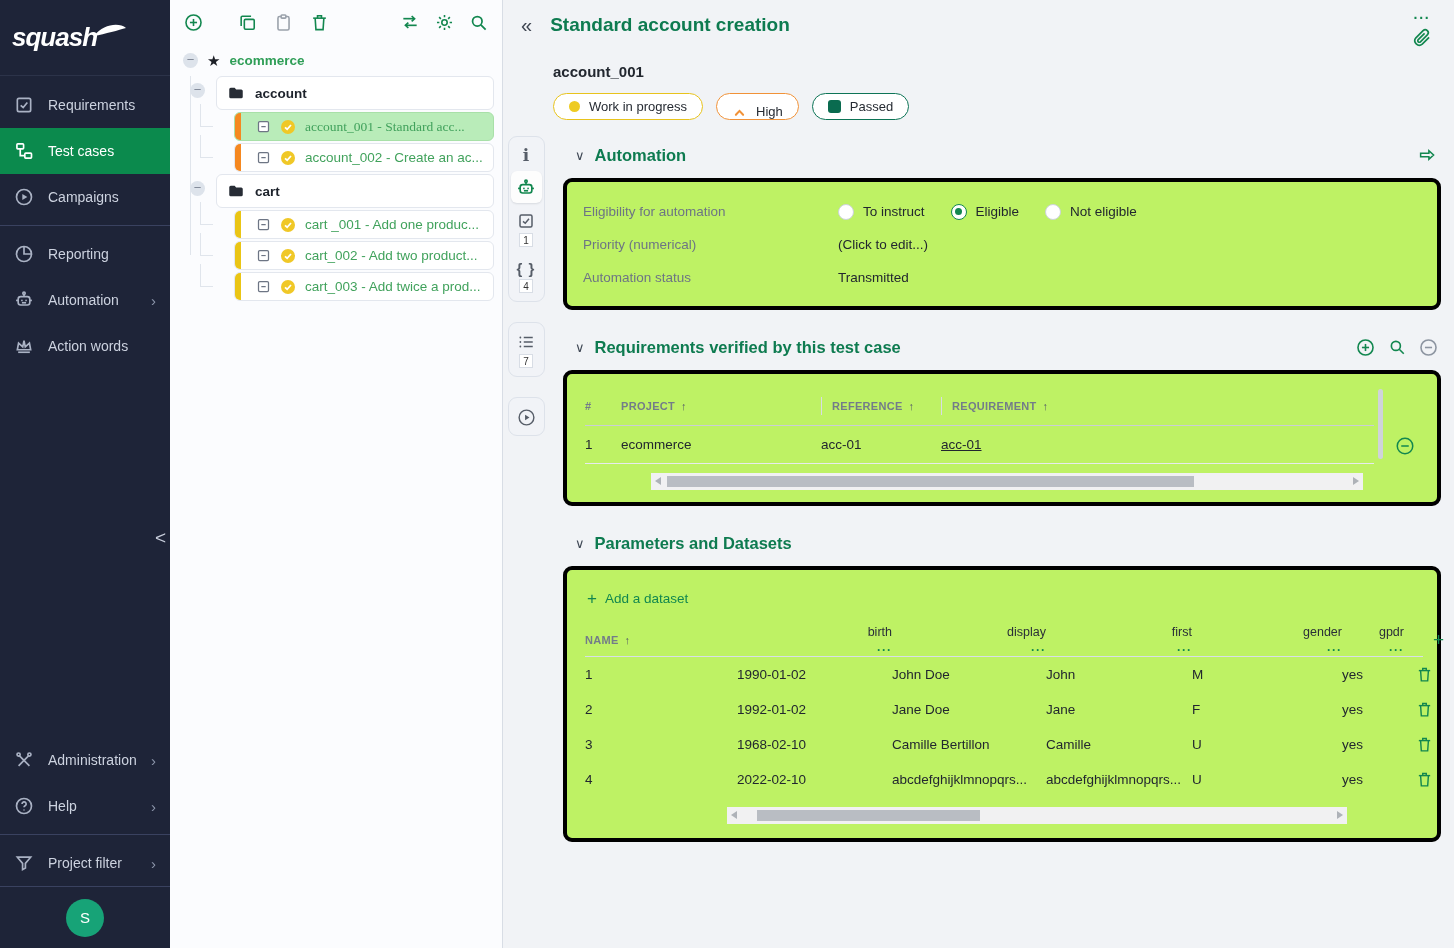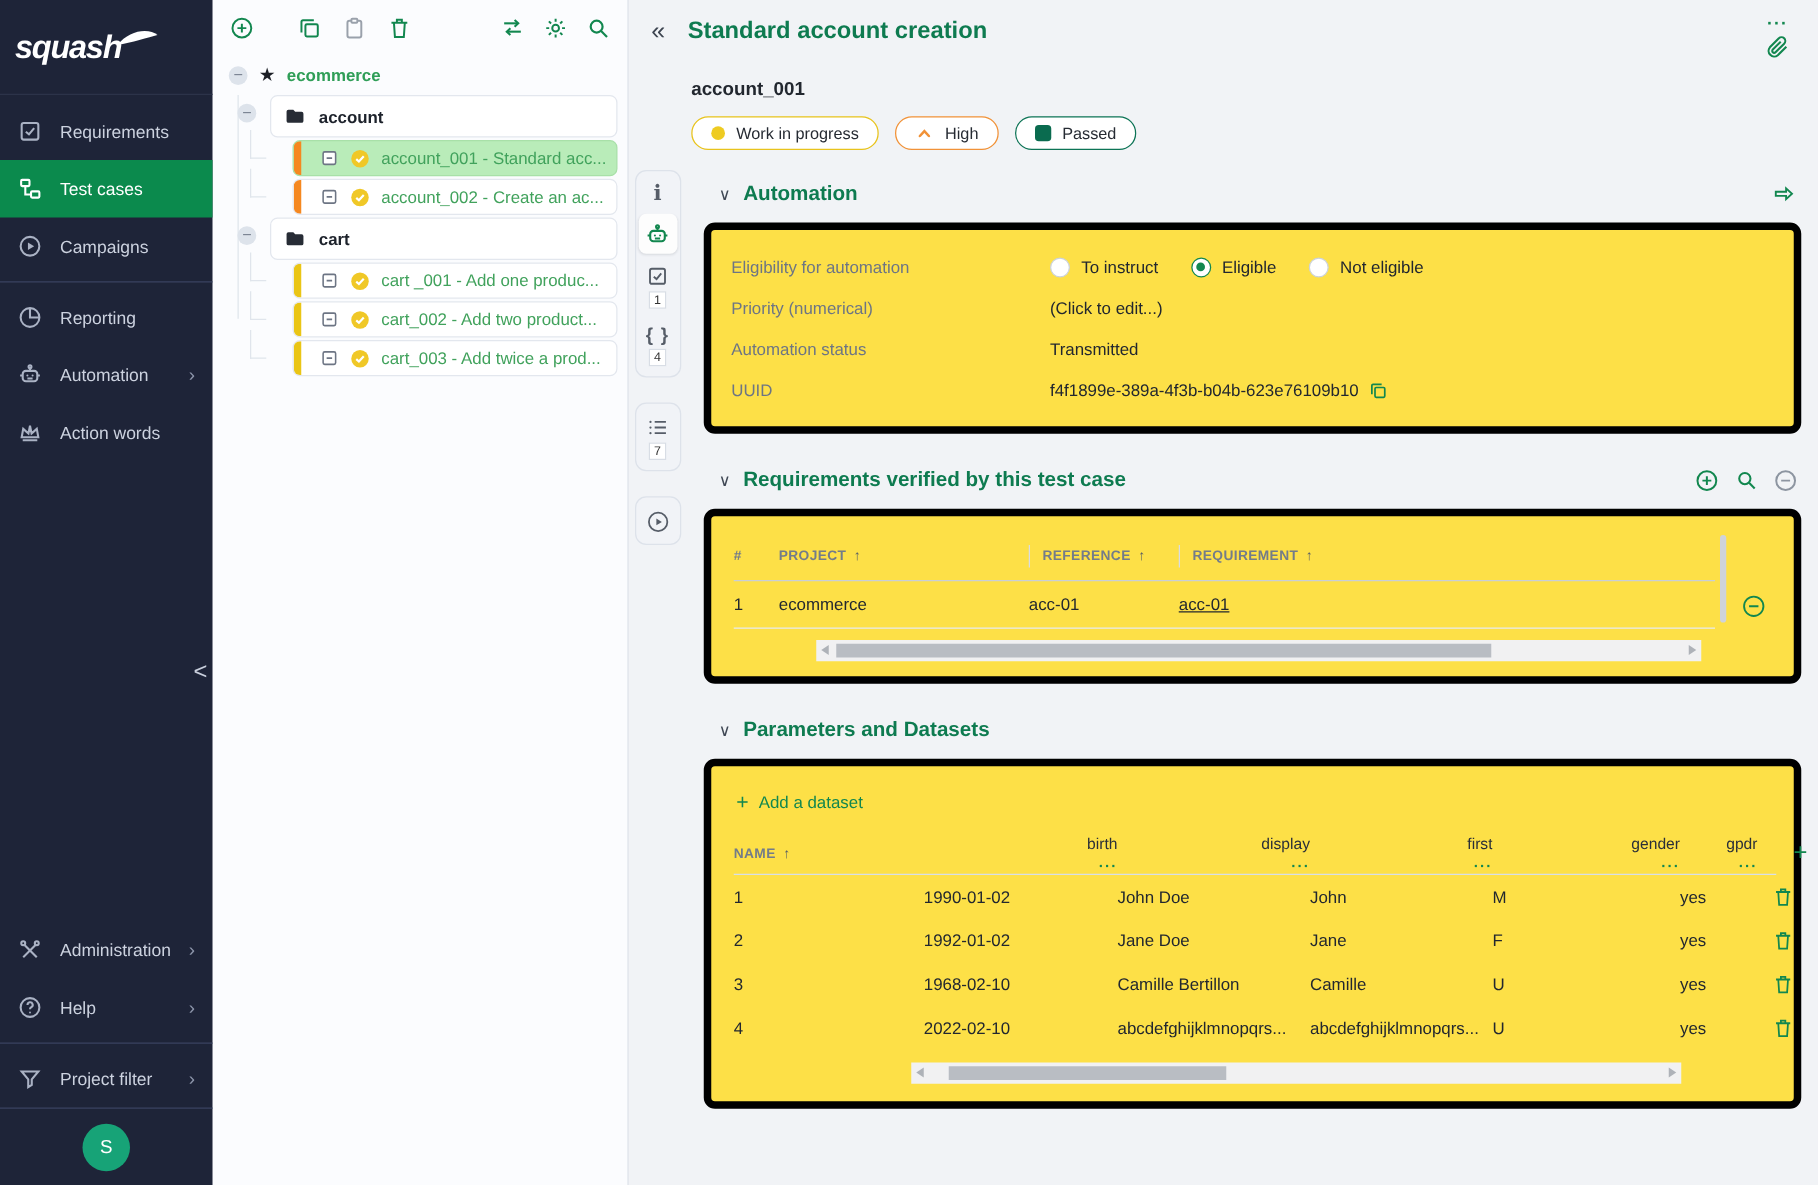--- a/index.html
+++ b/index.html
@@ -45,58 +45,58 @@
   .t-card { background:#fff; border:1px solid #e3e7ee; border-radius:6px; height:29px; display:flex; align-items:center; overflow:hidden; cursor:pointer; }
   .t-folder-card { padding:16px 10px; gap:10px; }
   .t-folder-name { font-weight:bold; color:#1d222b; font-size:13.5px; }
   .t-item-row { margin:2px 0 2px 58px; position:relative; }
   .t-item-row::before { content:""; position:absolute; left:-34px; top:-8px; height:22px; width:12px; border-left:1px solid #e0e5ec; border-bottom:1px solid #e0e5ec; }
   .t-item-card { gap:9px; padding:0; }
   .t-bar { width:6px; height:100%; flex:none; border-radius:3px 0 0 3px; }
   .t-bar.orange { background:#f58820; }
   .t-bar.yellow { background:#eac515; }
   .t-label { color:#41a25c; white-space:nowrap; overflow:hidden; }
-  .t-item-card.selected { background:#b9ecb9; border-color:#a8e0a8; }
+  .t-item-card.selected { background:#b9ecb9; border-color:#a8e0a8;font-family:Liberation Serif, serif; }
   .sqminus { margin-left:6px; }
 
   
   .main { flex:1; display:flex; flex-direction:column; background:#f1f3f6; min-width:0; }
   .page-header { display:flex; align-items:flex-start; padding:14px 14px 0 12px; }
   .back-ic { font-size:20px; color:#3d4450; cursor:pointer; margin:0 18px 0 6px; line-height:1.1; }
   .page-title { color:#0e7b50; font-size:19px; font-weight:bold; }
   .header-right { margin-left:auto; display:flex; flex-direction:column; align-items:center; gap:5px; padding-right:8px; }
   .dots-ic { color:#12874f; font-weight:bold; font-size:14px; letter-spacing:1px; cursor:pointer; line-height:.6; }
   .clip-ic { color:#12874f; cursor:pointer; }
   .ref-line { padding-left:50px; margin-top:14px; font-size:15px; font-weight:bold; color:#22272f; }
   .chips { padding-left:50px; margin-top:13px; display:flex; gap:13px; }
   .chip { height:27px; background:#fff; border:1.5px solid; border-radius:15px; display:flex; align-items:center; gap:9px; padding:0 15px; font-size:13px; color:#262b33; cursor:pointer; }
   .chip.status { border-color:#e8c31c; }
   .chip-dot { width:11px; height:11px; border-radius:50%; background:#eecb22; }
-  .chip.importance { border-color:#f19238; }
+  .chip.importance { border-color:#f19238;align-items:flex-end; }
   .chip.execution { border-color:#0d7456; }
   .chip-square { width:13px; height:13px; border-radius:3px; background:#0a6b4f; }
 
   .body-row { display:flex; flex:1; margin-top:16px; min-height:0; }
   
   .tabstrip { width:46px; flex:none; display:flex; flex-direction:column; align-items:center; gap:20px; }
   .tab-card { background:#f1f3f7; border:1px solid #dde2ea; border-radius:9px; width:37px; padding:3px; display:flex; flex-direction:column; align-items:center; gap:2px; }
   .tab { width:31px; border-radius:6px; padding:7px 0 5px; display:flex; flex-direction:column; align-items:center; color:#565d68; cursor:pointer; }
   .tab.active { background:#fdfdfd; color:#12874f; box-shadow:0 1px 2px rgba(30,40,60,.12); }
   .tab-badge { margin-top:3px; min-width:14px; height:14px; padding:0 2px; background:#fff; border:1px solid #d8dde5; font-size:10px; color:#333; display:flex; align-items:center; justify-content:center; }
   .info-glyph { font-family:"DejaVu Serif", serif; font-weight:bold; font-size:17px; line-height:1; }
   .braces-glyph { font-weight:bold; font-size:15px; letter-spacing:1px; line-height:1; }
 
   
   .sections { flex:1; min-width:0; padding:0 13px 0 14px; }
   .section-head { display:flex; align-items:center; gap:10px; margin:6px 0 10px 12px; height:26px; }
   .sec-chev { color:#3f4754; font-size:13px; cursor:pointer; line-height:1; margin-top:1px; }
   .sec-title { color:#0e7b50; font-size:16.5px; font-weight:bold; }
   .sec-actions { margin-left:auto; display:flex; align-items:center; gap:13px; padding-right:3px; }
   .sec-actions .ico { cursor:pointer; }
-  .card { background:#fde047; border:6px solid #000000; border-radius:9px; }
+  .card { background:#bef264; border:4px solid #000000; border-radius:9px; }
 
   
   .auto-card { padding:13px 16px 12px; margin-bottom:24px; }
   .f-row { display:grid; grid-template-columns:255px 1fr; align-items:center; min-height:33px; font-size:13.5px; }
   .f-label { color:#6d7584; }
   .f-value { color:#22272f; display:flex; align-items:center; gap:8px; }
   .radios { display:flex; align-items:center; gap:26px; }
   .radio-opt { display:flex; align-items:center; gap:9px; cursor:pointer; }
   .radio { width:16px; height:16px; border-radius:50%; border:1.5px solid #ccd3db; background:#fff; position:relative; flex:none; }
   .radio.sel { border-color:#12874f; }
@@ -573,32 +573,20 @@
               </span>
             </span>
           </div>
           <div class="f-row">
             <span class="f-label">Priority (numerical)</span>
             <span class="f-value editable">(Click to edit...)</span>
           </div>
           <div class="f-row">
             <span class="f-label">Automation status</span>
             <span class="f-value">Transmitted</span>
-          </div>
-          <div class="f-row">
-            <span class="f-label">UUID</span>
-            <span class="f-value">
-              <span>f4f1899e-389a-4f3b-b04b-623e76109b10</span>
-              <span class="ico copy-sm">
-                <svg width="15" height="15" viewBox="0 0 24 24" fill="none" stroke="currentColor" stroke-width="2.2">
-                    <rect x="8" y="8" width="12.5" height="12.5" rx="1.5"></rect>
-                    <path d="M16.5 4H5.5A1.5 1.5 0 0 0 4 5.5v11"></path>
-                  </svg>
-              </span>
-            </span>
           </div>
         </div>
 
         <div class="section-head">
           <span class="sec-chev">∨</span>
           <span class="sec-title">Requirements verified by this test case</span>
           <span class="sec-actions">
             <span class="ico" style="color:#12874f">
               <svg width="19" height="19" viewBox="0 0 24 24" fill="none" stroke="currentColor" stroke-width="2">
                   <circle cx="12" cy="12" r="9.5"></circle>

